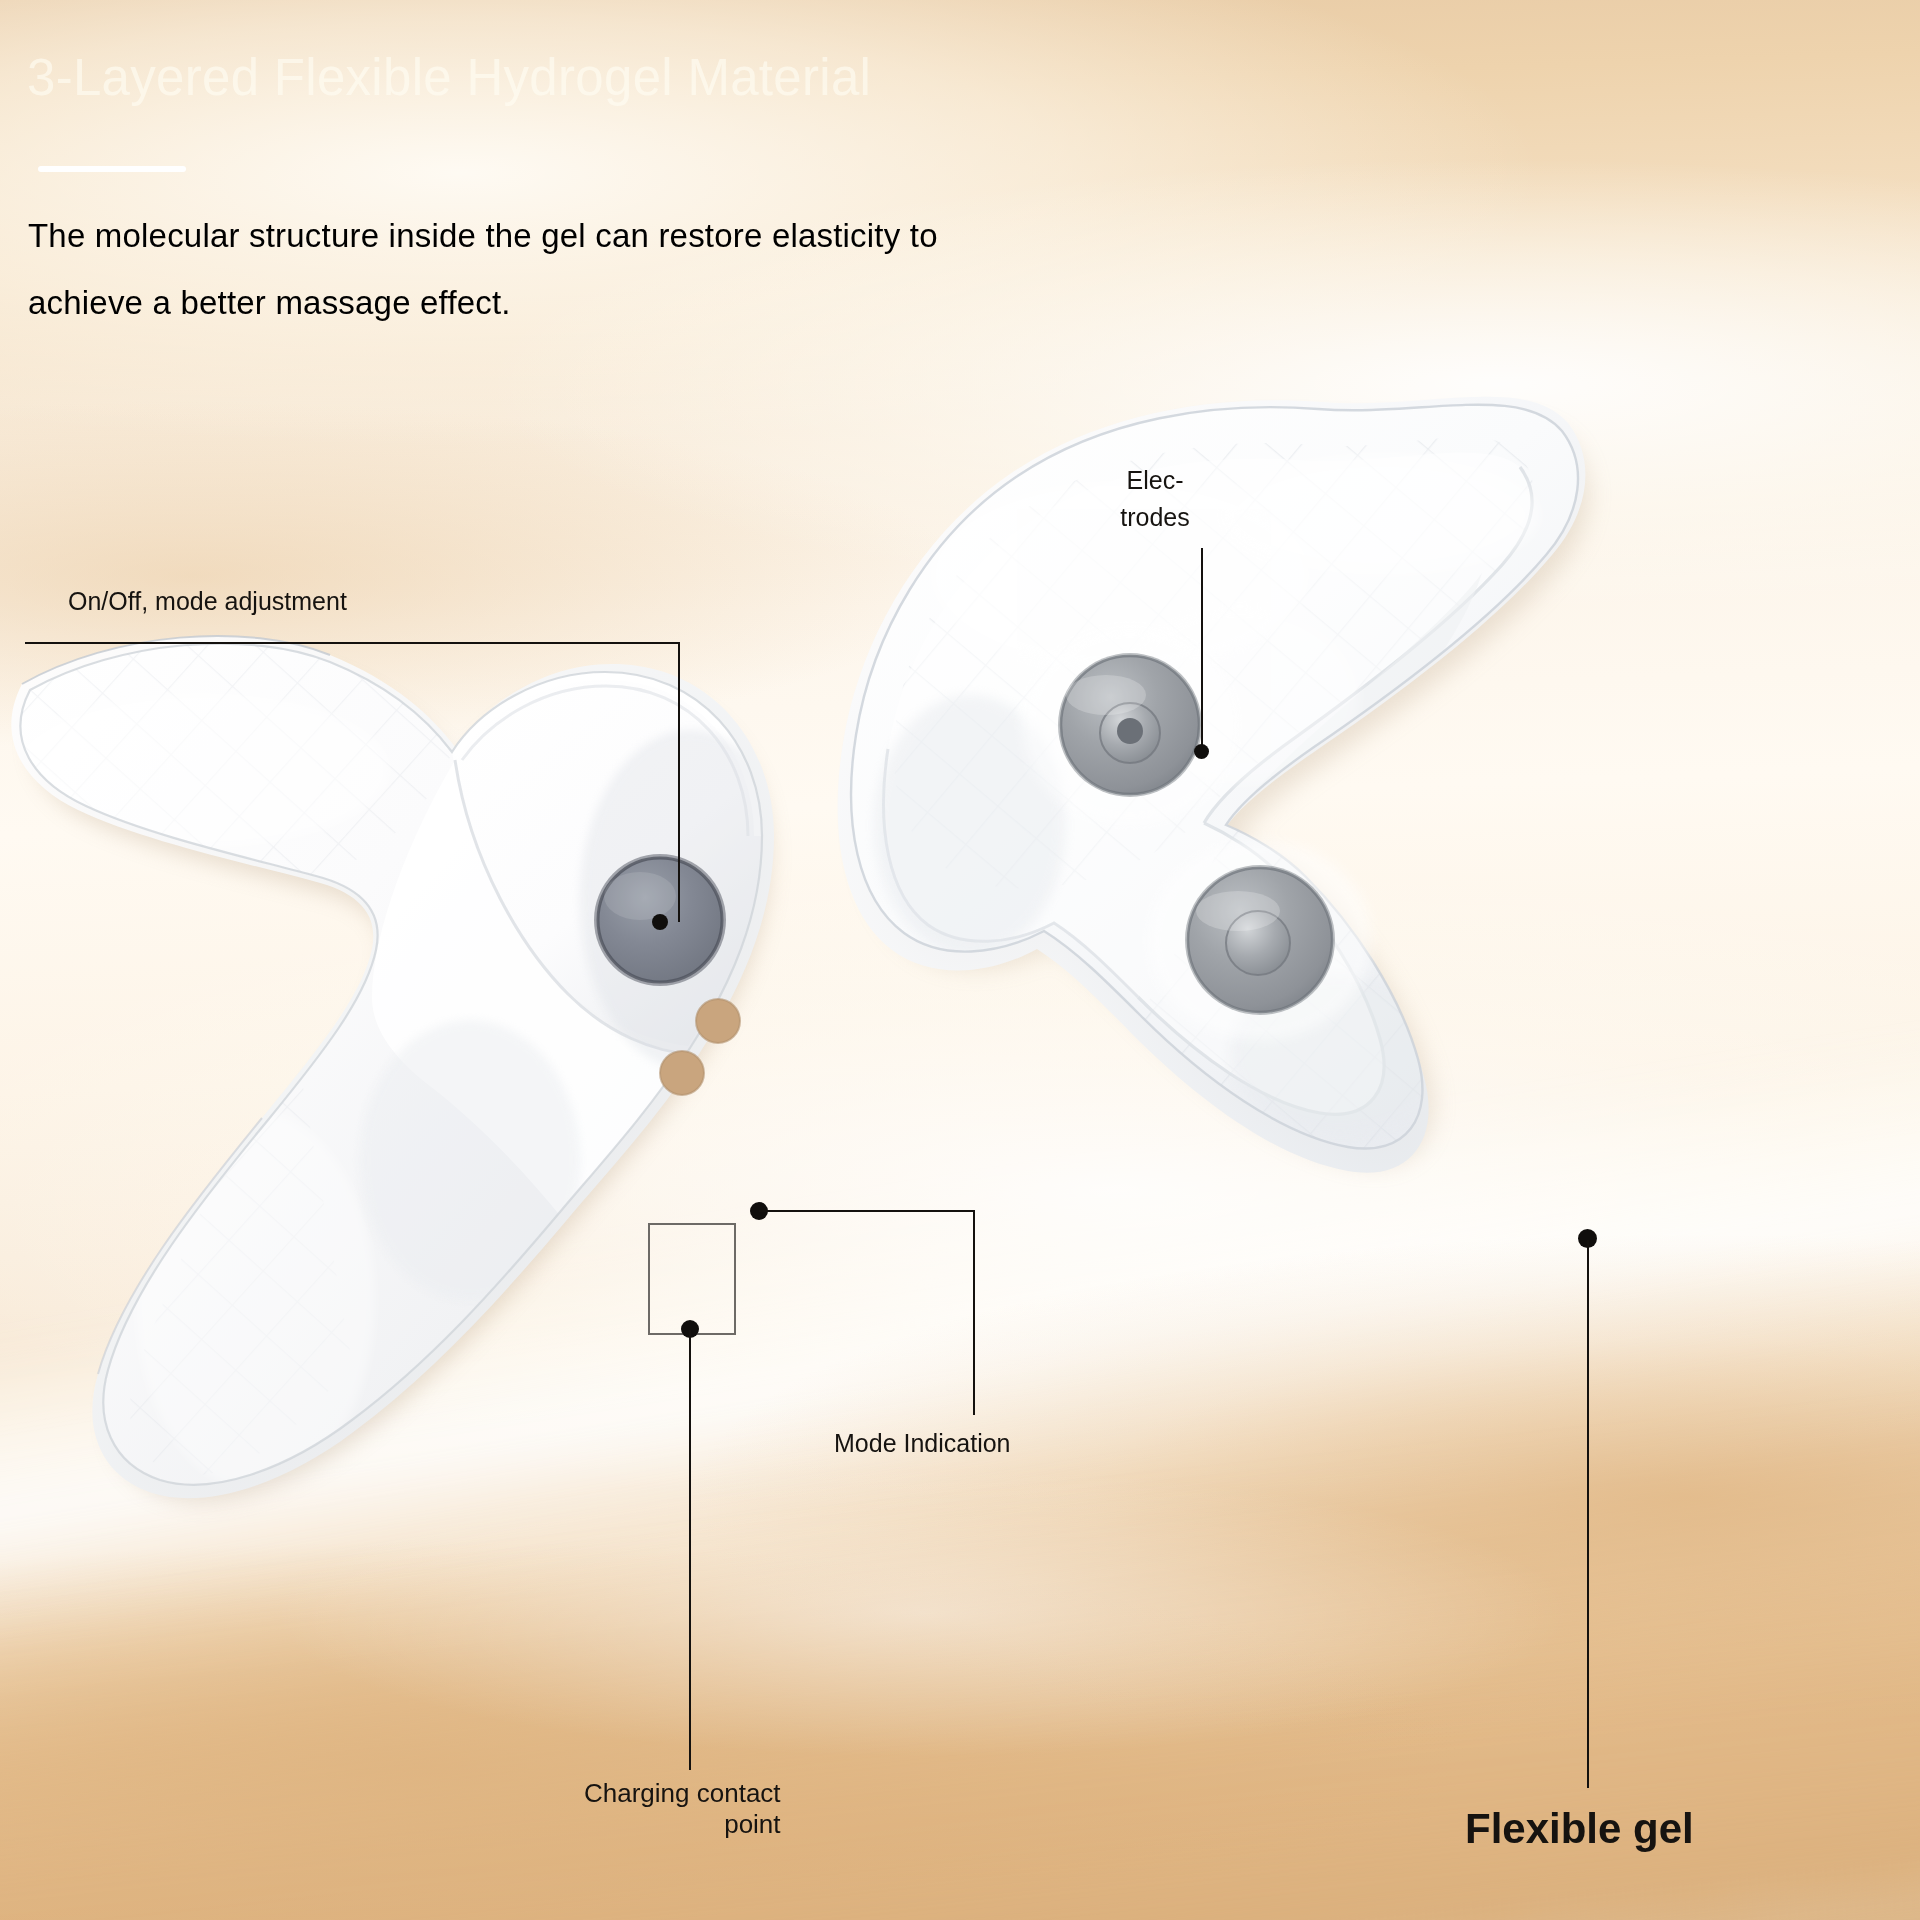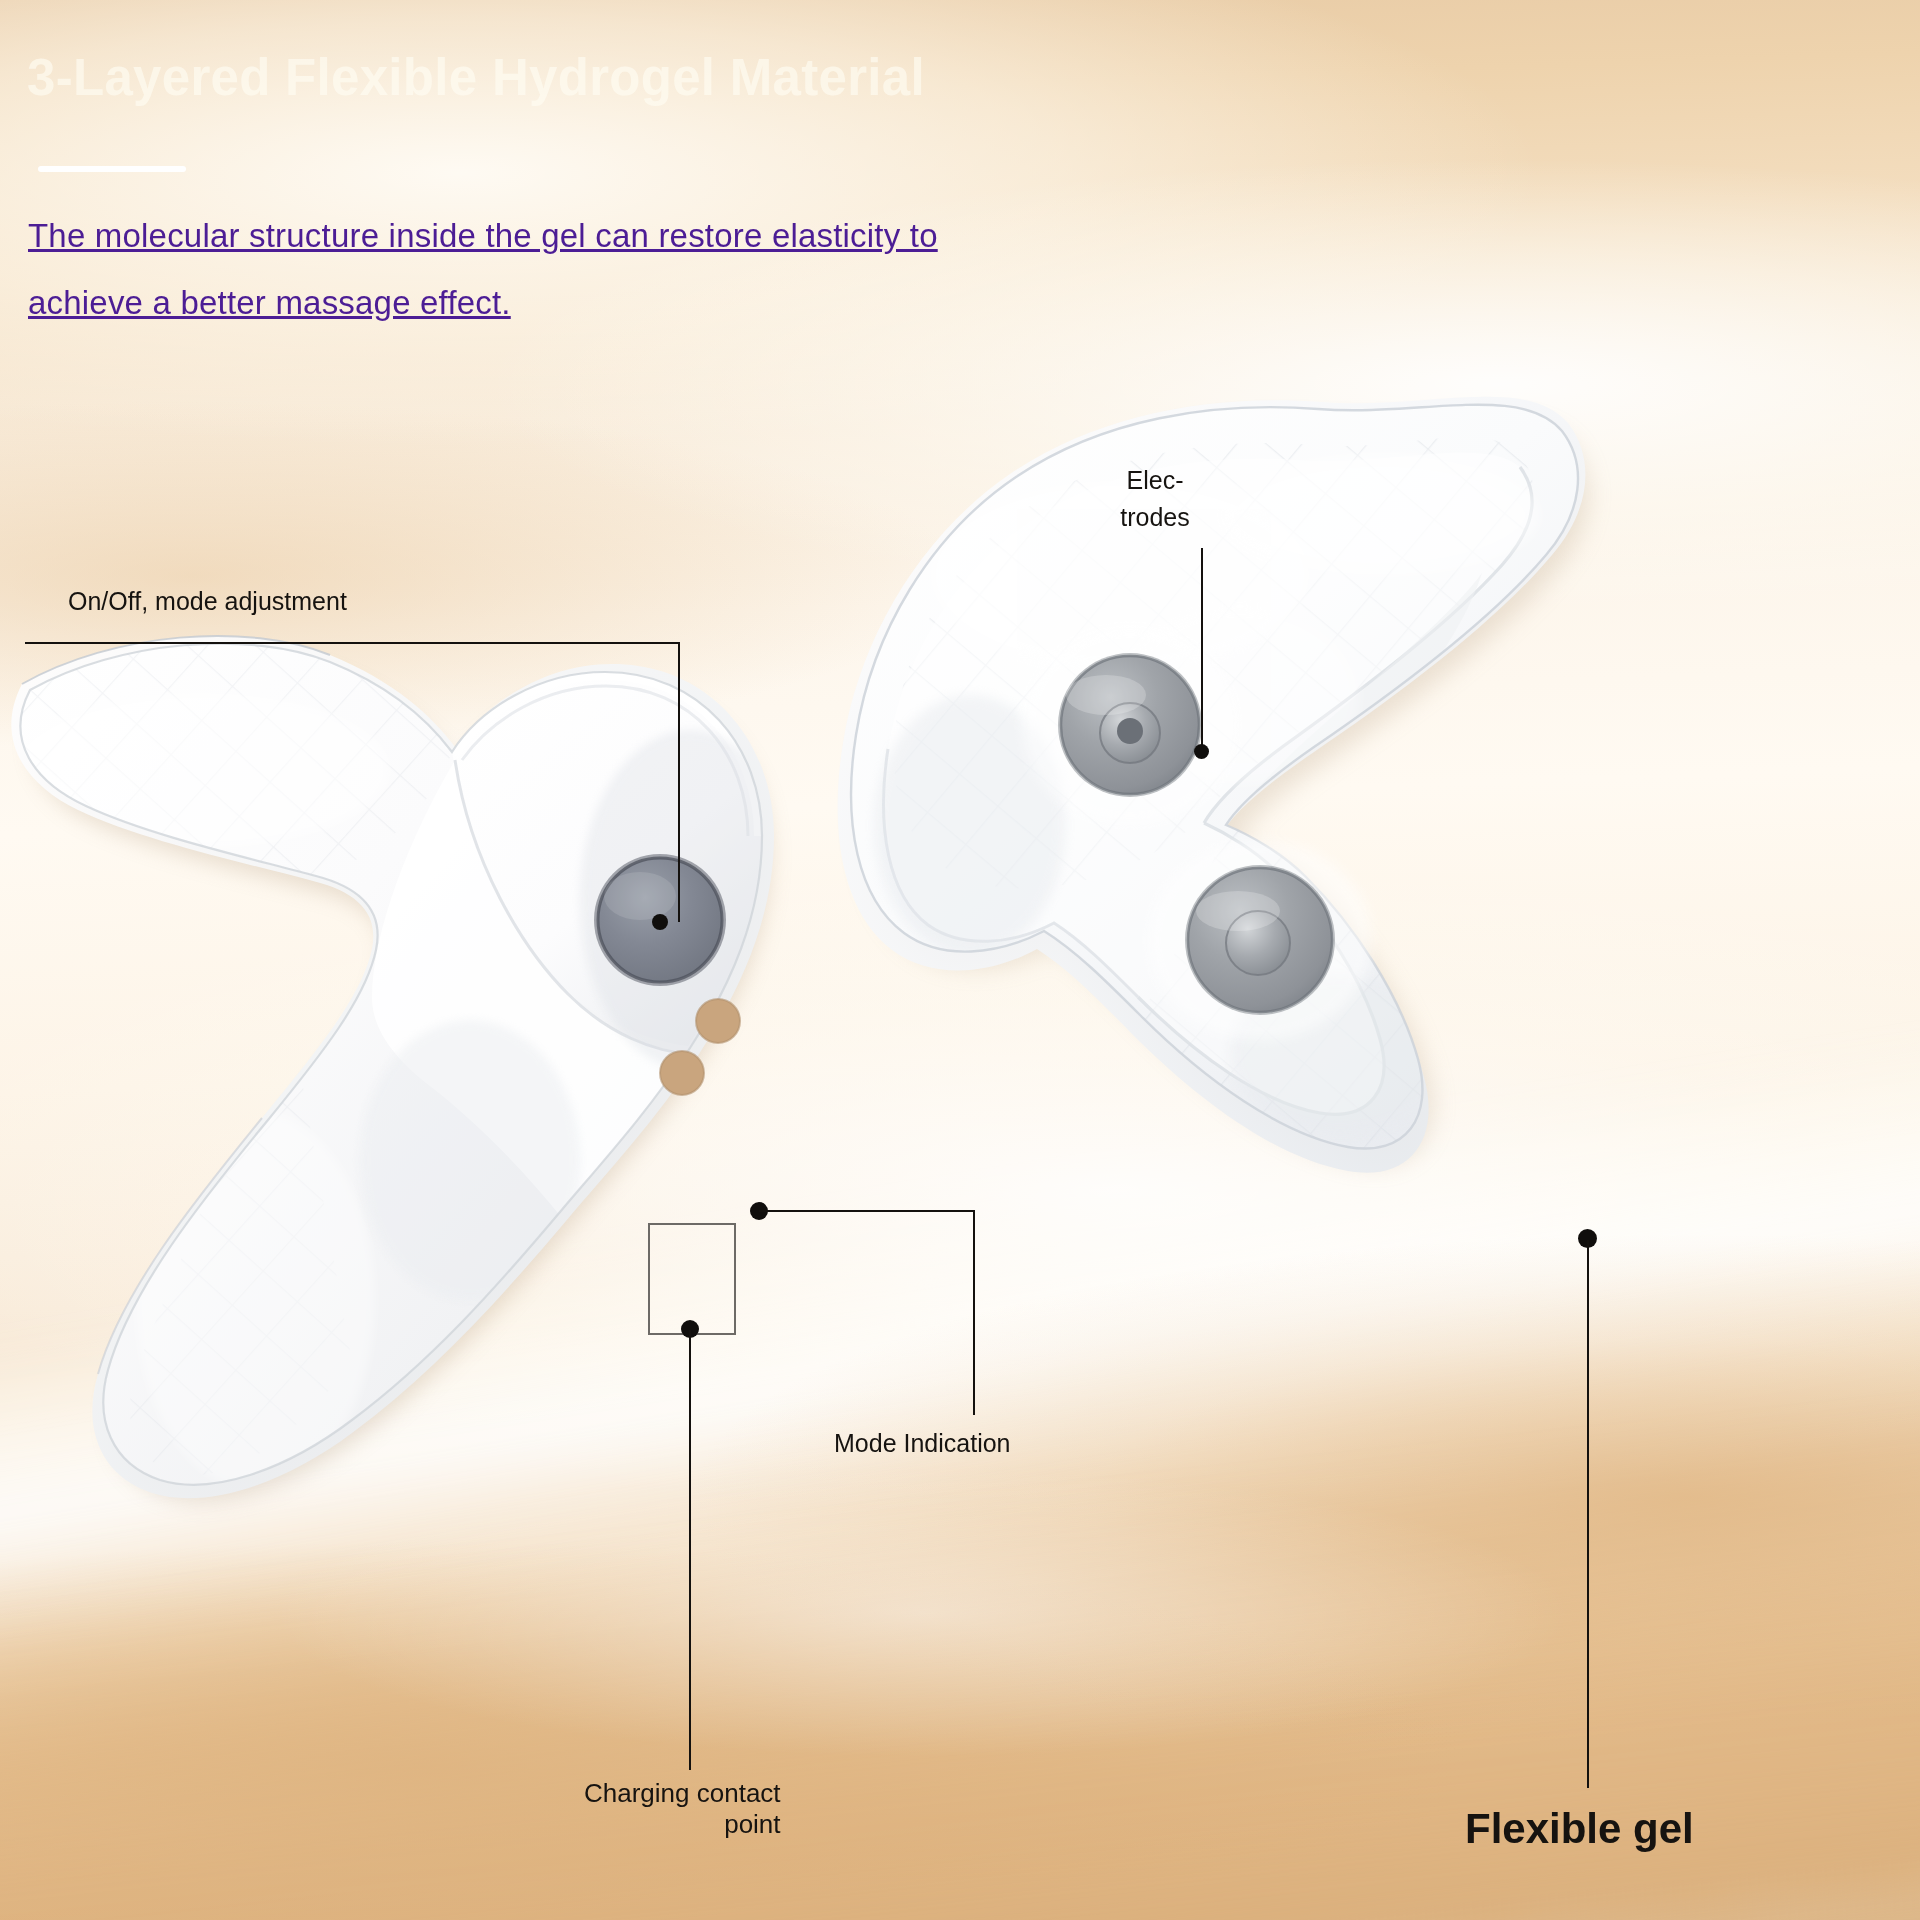--- a/index.html
+++ b/index.html
@@ -99,43 +99,42 @@
       rgba(222,176,122,.7) 62%,
       rgba(216,168,112,.55) 100%);
     filter:blur(22px);
   }
 
   
   .title {
     position:absolute;
     left:27px; top:48px;
     font-size:51px;
-    font-weight:700;
+    font-weight:400;
     letter-spacing:.3px;
     color:rgba(255,253,243,.62);
     white-space:nowrap;
   }
 
   .rule {
     position:absolute;
     left:38px; top:166px;
     width:148px; height:6px;
     background:#ffffff;
     border-radius:3px;
   }
 
   .subtitle {
     position:absolute;
     left:28px; top:202px;
     width:960px;
     font-size:33px;
     line-height:67px;
-    color:#4c1d95;
+    color:#000000;
     letter-spacing:.2px;
-    text-decoration:underline;
   }
 
   
   #device-left {
     position:absolute;
     left:0px; top:600px;
     width:780px; height:900px;
   }
   #device-left svg { width:100%; height:100%; display:block; overflow:visible; }
 

